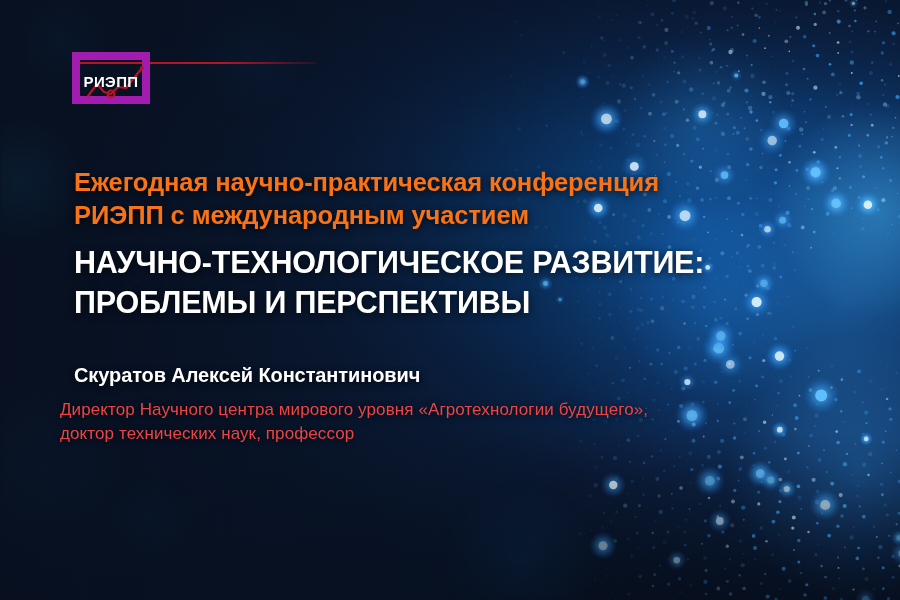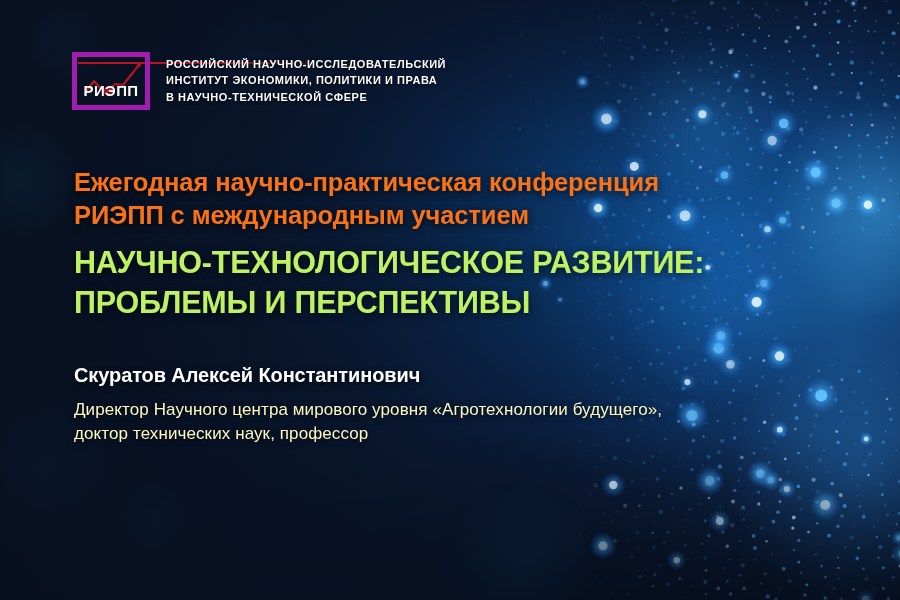--- a/index.html
+++ b/index.html
@@ -71,22 +71,22 @@
   .logo-block {
     position: absolute;
     left: 72px;
     top: 52px;
     display: flex;
     align-items: flex-start;
   }
   .logo-mark {
     position: relative;
     width: 78px;
-    height: 58px;
-    border: 5px solid #a21caf;
+    height: 52px;
+    border: 8px solid #a21caf;
     box-sizing: border-box;
     flex: 0 0 auto;
   }
   .logo-mark svg { display: block; }
   .logo-abbr {
     position: absolute;
     left: 0;
     right: 0;
     bottom: 6px;
     text-align: center;
@@ -129,45 +129,45 @@
     line-height: 1.30;
     letter-spacing: -0.1px;
     white-space: pre-line;
     text-shadow: 0 2px 7px rgba(0,0,0,0.72);
   }
   .main-title {
     position: absolute;
     left: 74px;
     top: 243px;
     width: 760px;
-    color: #bef264;
+    color: #ffffff;
     font-size: 30.5px;
     font-weight: 700;
     line-height: 1.30;
     letter-spacing: -0.2px;
     text-transform: uppercase;
     white-space: pre-line;
     text-shadow: 0 2px 8px rgba(0,0,0,0.72);
   }
   .speaker-name {
     position: absolute;
     left: 74px;
     top: 364px;
     color: #ffffff;
     font-size: 20px;
     font-weight: 700;
     letter-spacing: -0.1px;
     text-shadow: 0 2px 7px rgba(0,0,0,0.72);
   }
   .speaker-role {
     position: absolute;
-    left: 74px;
+    left: 60px;
     top: 398px;
     width: 760px;
-    color: #fef9c3;
+    color: #ef4444;
     font-size: 17px;
     font-weight: 400;
     line-height: 1.40;
     letter-spacing: 0.1px;
     white-space: pre-line;
     text-shadow: 0 1px 6px rgba(0,0,0,0.70);
   }
 </style>
 </head>
 <body>
@@ -1218,23 +1218,20 @@
 
     <div class="logo-block">
       <div class="logo-mark">
         <svg width="70" height="58" viewBox="0 0 70 58" aria-hidden="true">
           <polyline points="8,36 17,24 24,32 31,34 38,27 46,28 62,8" fill="none" stroke="#b81424" stroke-width="2.1" stroke-linecap="round" stroke-linejoin="round"></polyline>
           <circle cx="31" cy="34" r="3.4" fill="none" stroke="#b81424" stroke-width="2"></circle>
           <circle cx="62" cy="8" r="2.1" fill="#b81424"></circle>
         </svg>
         <div class="logo-abbr">РИЭПП</div>
       </div>
-      <div class="org-name">РОССИЙСКИЙ НАУЧНО-ИССЛЕДОВАТЕЛЬСКИЙ
-ИНСТИТУТ ЭКОНОМИКИ, ПОЛИТИКИ И ПРАВА
-В НАУЧНО-ТЕХНИЧЕСКОЙ СФЕРЕ</div>
     </div>
 
     <div class="conf-line">Ежегодная научно-практическая конференция
 РИЭПП с международным участием</div>
 
     <div class="main-title">НАУЧНО-ТЕХНОЛОГИЧЕСКОЕ РАЗВИТИЕ:
 ПРОБЛЕМЫ И ПЕРСПЕКТИВЫ</div>
 
     <div class="speaker-name">Скуратов Алексей Константинович</div>
     <div class="speaker-role">Директор Научного центра мирового уровня «Агротехнологии будущего»,

